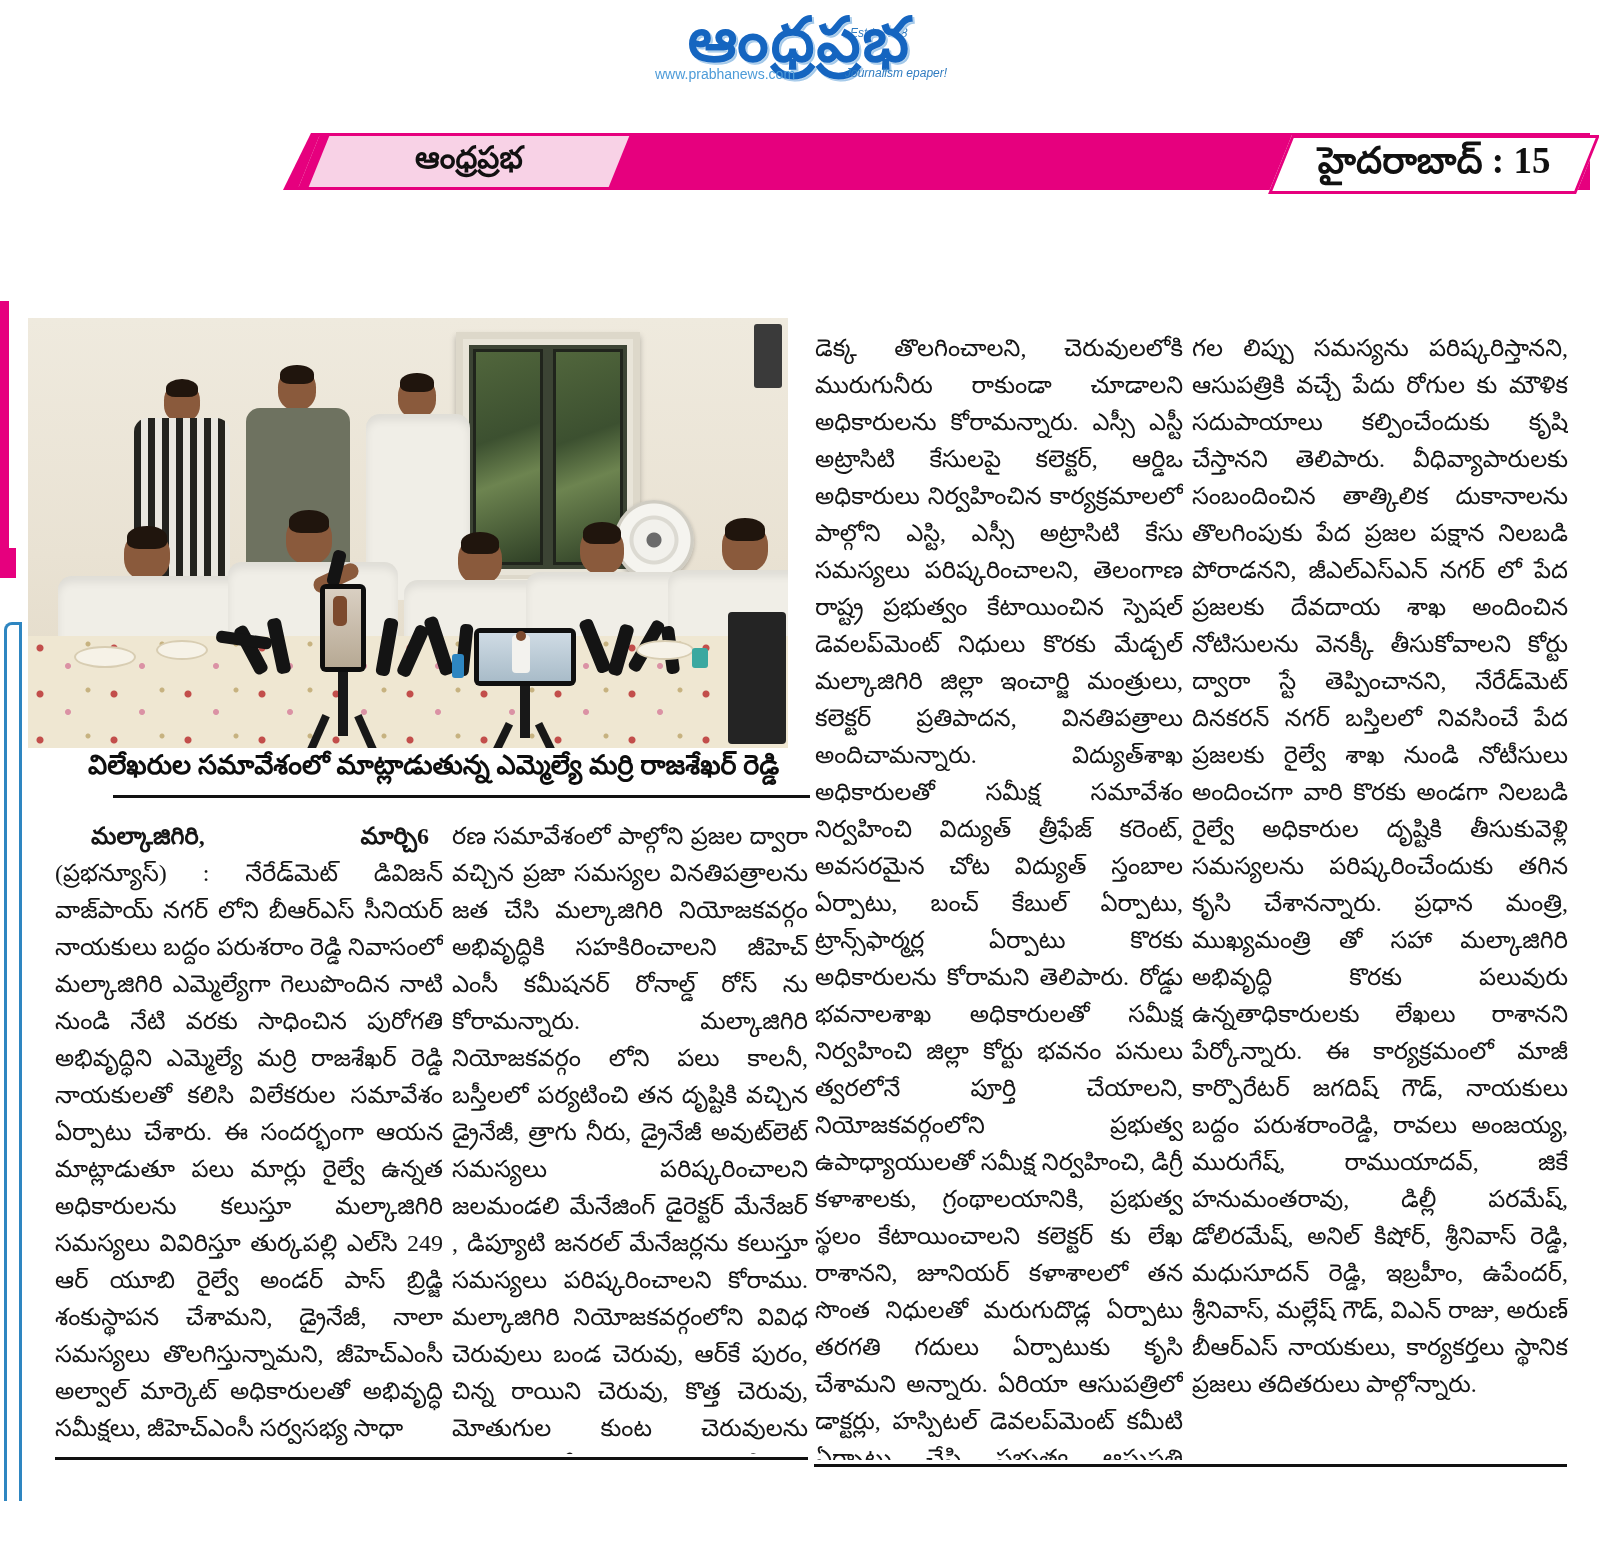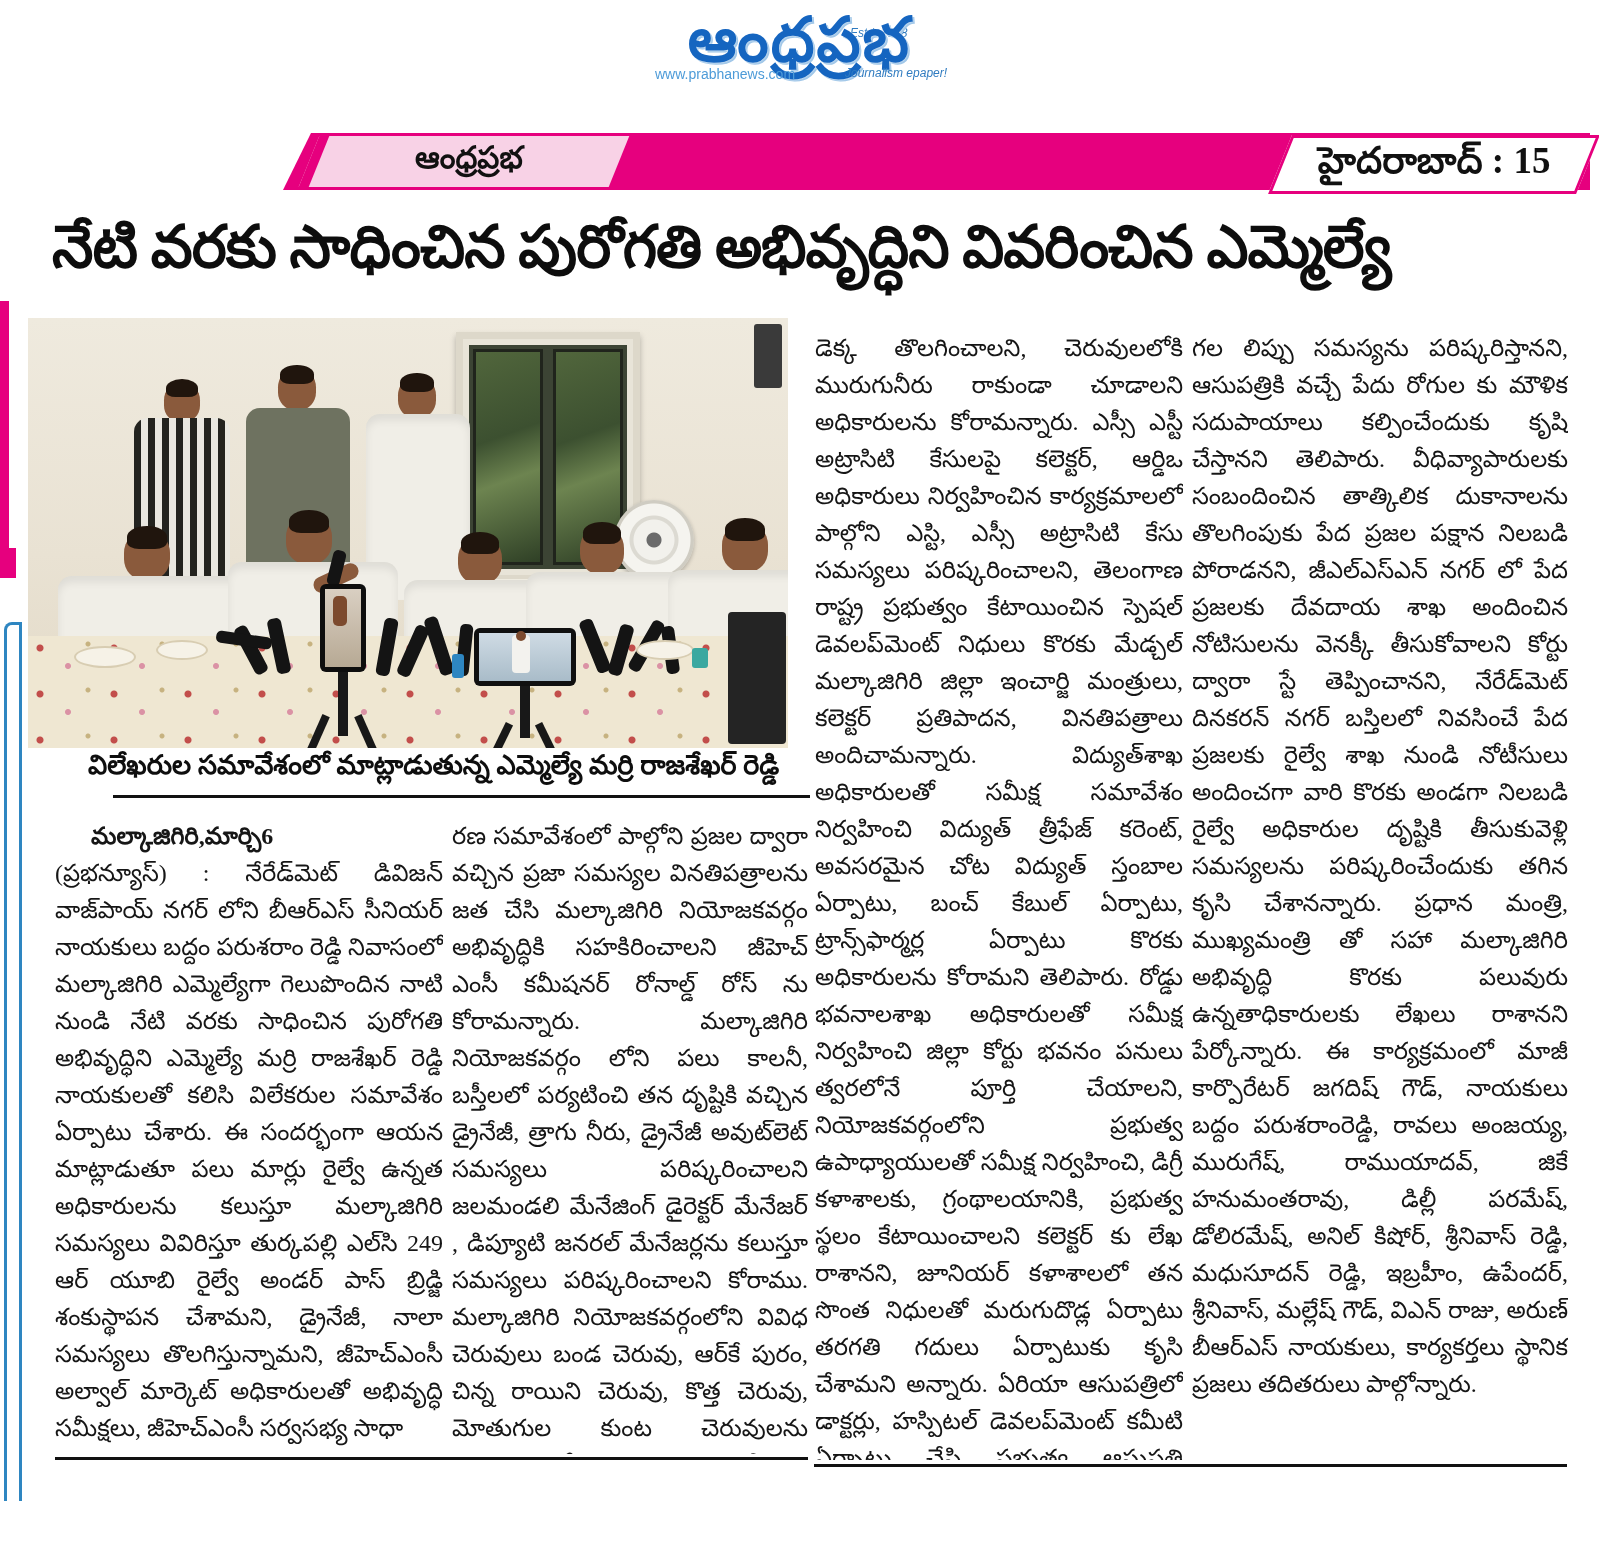--- a/index.html
+++ b/index.html
@@ -89,21 +89,21 @@
   .rule-bl{left:55px;top:1457px;width:753px;height:3px;}
   .rule-br{left:814px;top:1464px;width:753px;height:3px;}
 
   
   .col{position:absolute;font-size:24px;line-height:37px;text-align:justify;color:#161616;overflow:hidden;}
   .col p{margin:0;}
   .col1{left:55px;top:818px;width:388px;height:636px;}
   .col2{left:452px;top:818px;width:356px;height:636px;}
   .col3{left:815px;top:330px;width:368px;height:1130px;}
   .col4{left:1192px;top:330px;width:376px;height:1130px;}
-  .dateline{display:flex;font-weight:700;padding:0 14px 0 36px;font-family:Liberation Serif, serif;}
+  .dateline{display:flex;justify-content:space-between;font-weight:700;padding:0 14px 0 36px;font-family:Liberation Serif, serif;}
 
   
   .footer{position:absolute;left:0;top:1494px;width:100%;text-align:center;color:#1c2f7d;
           font-family:"Liberation Sans","DejaVu Sans",sans-serif;font-weight:700;}
   .footer .f1{font-size:23px;line-height:30px;}
   .footer .f2{font-size:22px;line-height:28px;}
 </style>
 </head>
 <body>
 
@@ -119,21 +119,20 @@
   <div class="band">
     <div class="band-bar"></div>
     <div class="band-brand">
       <span>ఆంధ్రప్రభ</span>
     </div>
     <div class="band-loc">
       <span>హైదరాబాద్ : 15</span>
     </div>
   </div>
 
-  <h1 class="headline">నేటి వరకు సాధించిన పురోగతి అభివృద్ధిని వివరించిన ఎమ్మెల్యే</h1>
 
   <div class="edge-magenta"></div>
   <div class="edge-magenta-foot"></div>
   <div class="edge-blue"></div>
 
   <section class="photo">
     <div class="ph-window">
       <div class="frame"></div>
       <div class="pane l"></div>
       <div class="pane r"></div>

